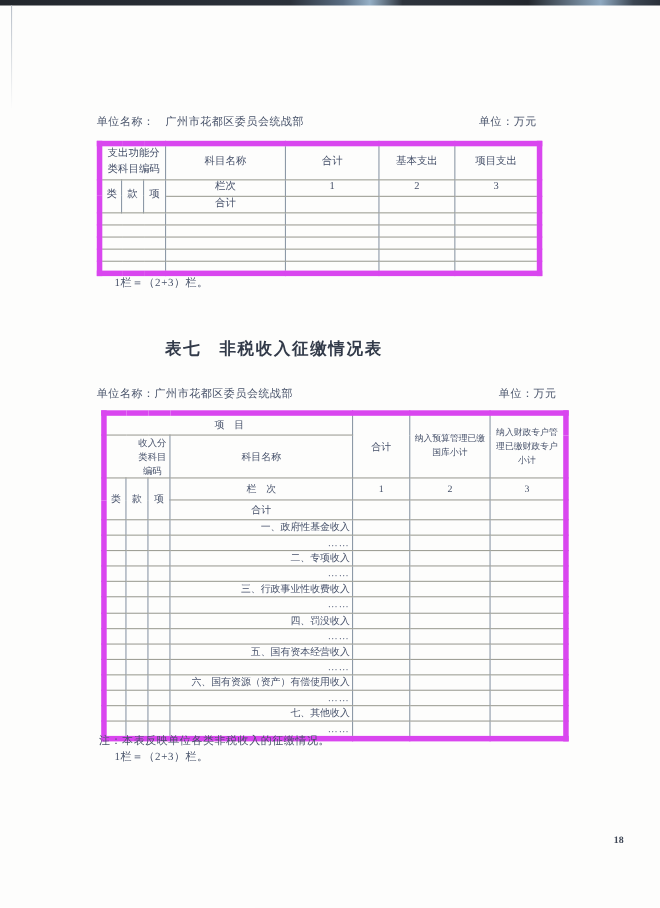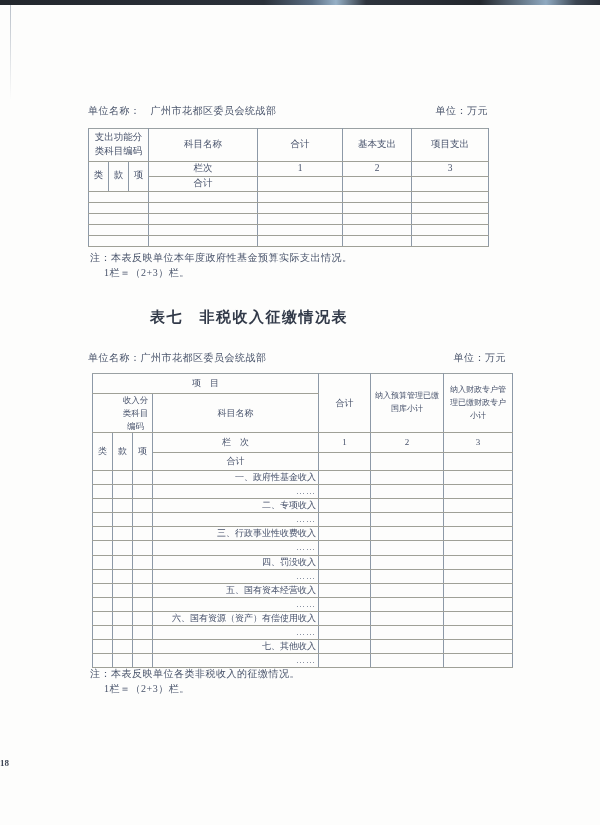--- a/index.html
+++ b/index.html
@@ -38,40 +38,40 @@
 4;
   }
   .t6 { top:128px; left:88px; width:400px; font-size:9.5px; color:#46516a; }
   .t7 { top:373px; left:92px; width:420px; font-size:9px;  color:#46516a; }
   td, th {
     border:1px solid #8d99a7; border-top-color:#9aa1a3; border-bottom-color:#9fa097;
     text-align:center; vertical-align:middle;
     padding:0 2px; font-weight:normal; overflow:hidden;
     line-height:1.45;
   }
-  .t6, .t7 { border:1px solid #d946ef; }
+  .t6, .t7 { border:5px solid #d946ef; }
   tr.h33 { height:33px; }
   tr.h14 { height:14px; }
   tr.h11 { height:11px; }
   tr.h20 { height:20px; }
   tr.h35 { height:35px; }
   tr.h18 { height:18px; }
   tr.dr  { height:13px; }
   .small-h { font-size:8px; line-height:1.6; padding:0 3px; }
   .code-h { font-size:8.5px; line-height:1.5;padding-left:28px; }
   .subj { text-align:right; padding-left:8px; }
   tr.dots .subj { padding-left:14px; letter-spacing:1px; color:#55607a; }
   .note {
     position:absolute; font-size:10px; color:#48536a; line-height:15px; letter-spacing:0.5px;
   }
   .note6 { top:250px; left:90px; }
   .note7 { top:666px; left:90px; }
   .note .l2 { padding-left:14px; }
   .page-num {
-    position:absolute; top:758px; left:0; width:567px; text-align:left;
+    position:absolute; top:758px; left:0; width:567px; text-align:right;
     font-size:9px; color:#3f4756;font-weight:bold;
   }
 </style>
 </head>
 <body>
 
 <div class="page">
 
   <div class="scan-top"></div>
   <div class="left-edge"></div>
@@ -150,21 +150,20 @@
       <td colspan="3"></td>
       <td></td>
       <td></td>
       <td></td>
       <td></td>
     </tr>
   </tbody>
     </table>
 
   <div class="note note6">
-    <div>注：本表反映单位本年度政府性基金预算实际支出情况。</div>
     <div class="l2">1栏＝（2+3）栏。</div>
   </div>
 
   <h1 class="tbl-title title7">表七　非税收入征缴情况表</h1>
 
   <div class="unit-line unit7">
     <span class="unit-left">
       <span>单位名称：</span>
       <span>广州市花都区委员会统战部</span>
     </span>

